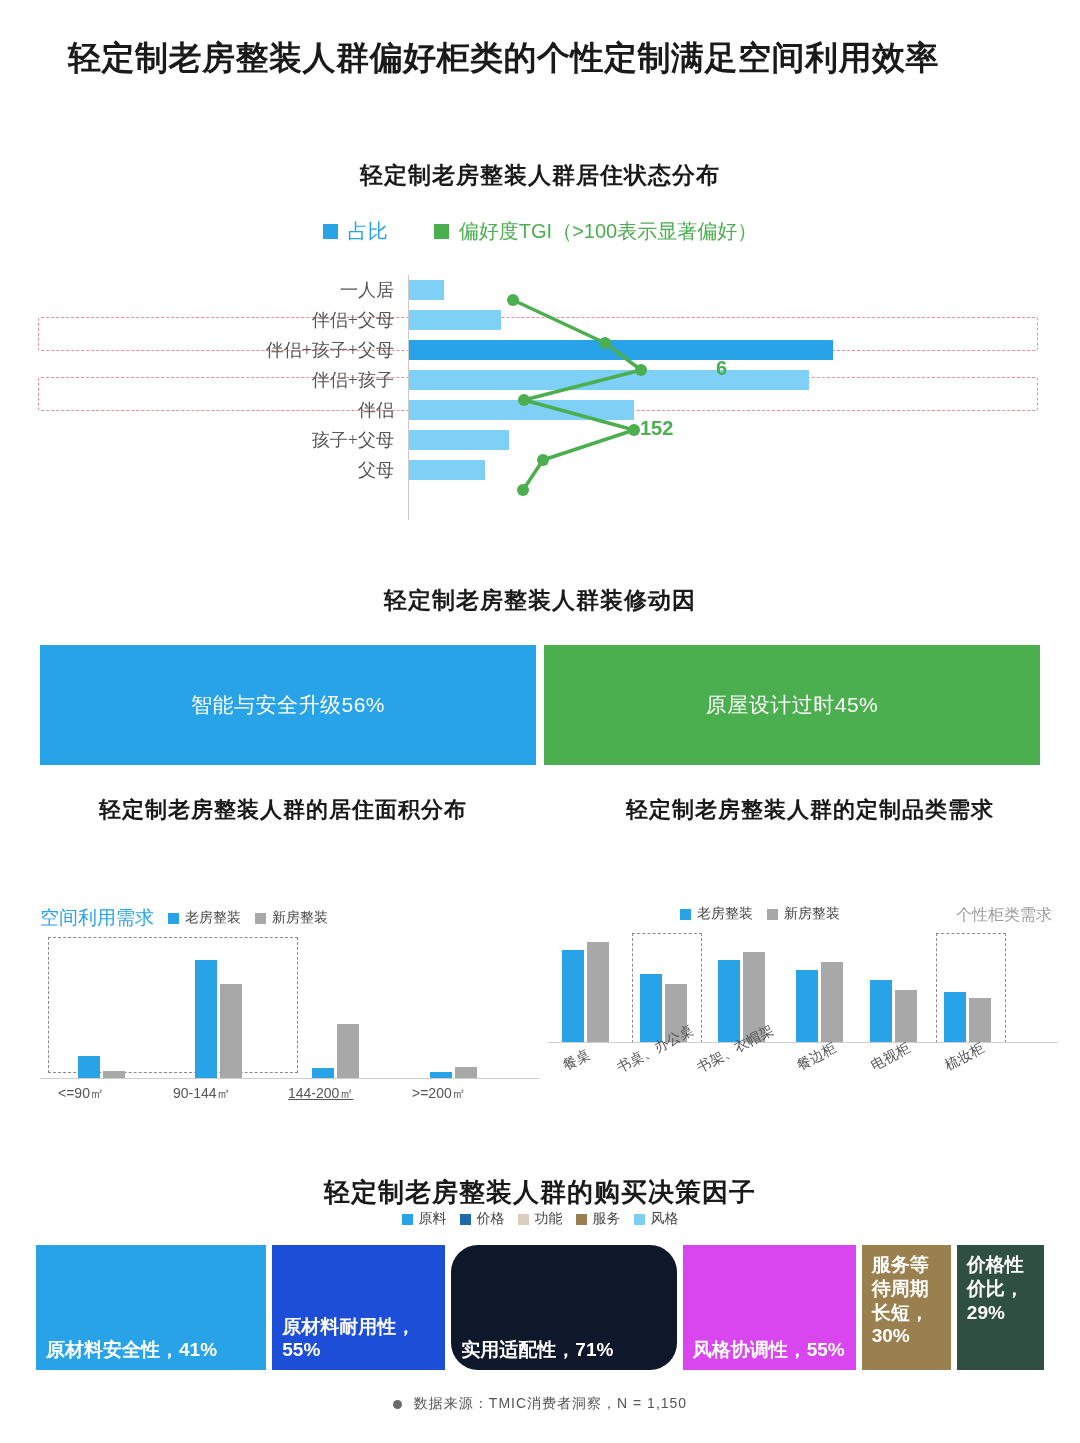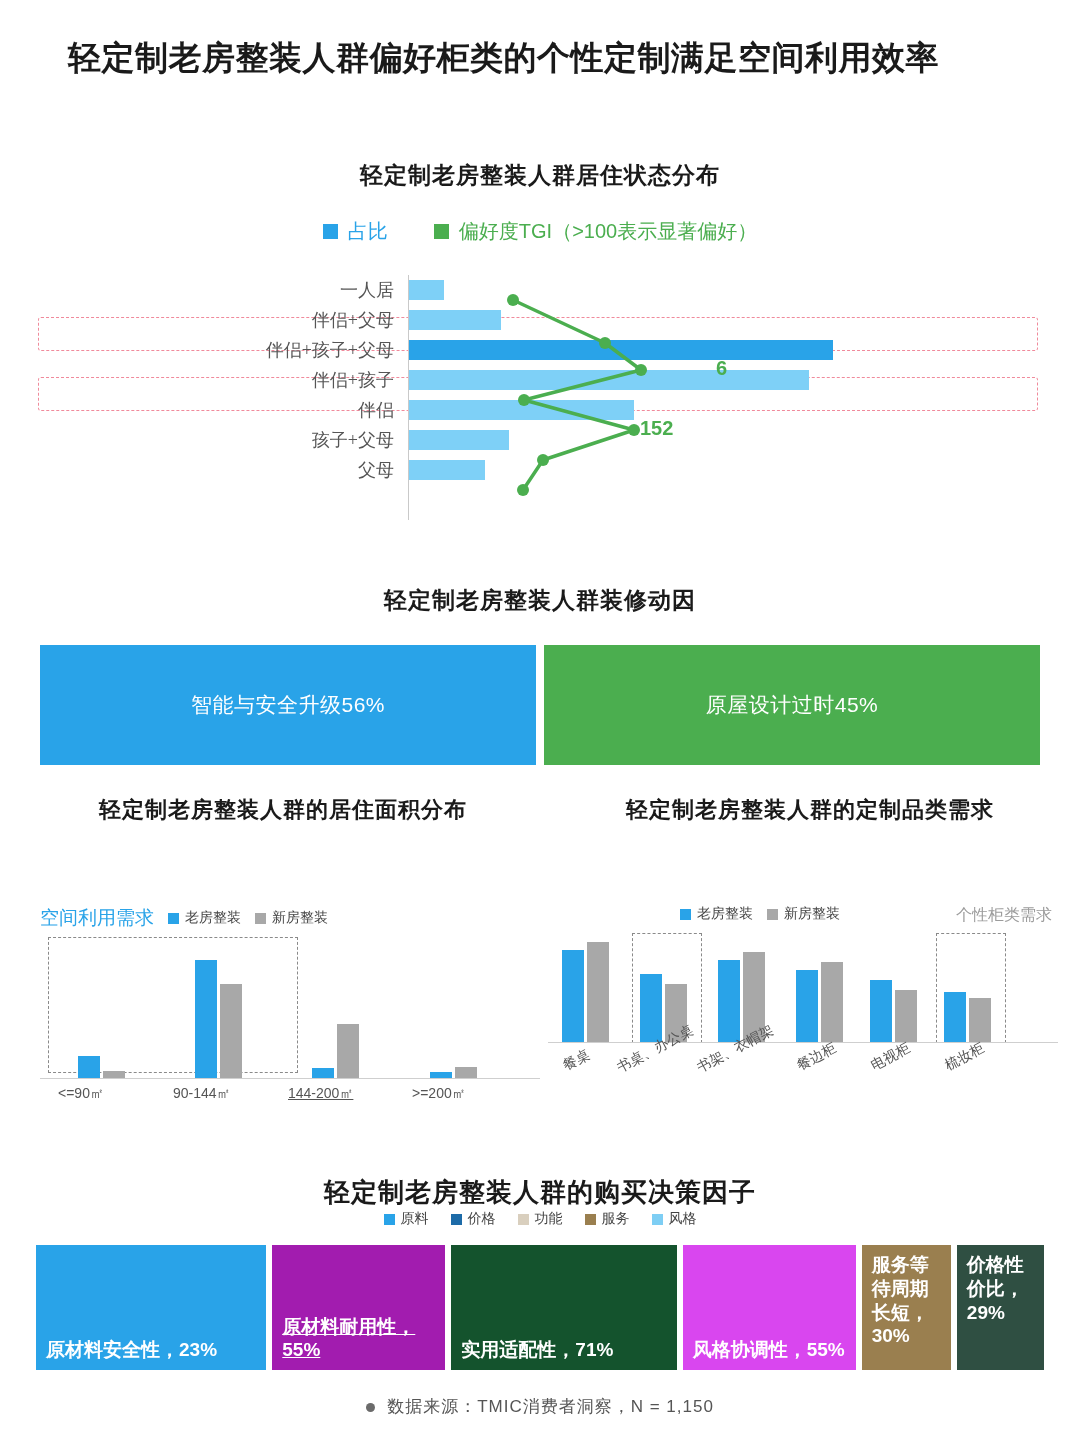--- a/index.html
+++ b/index.html
@@ -84,34 +84,34 @@
   .xlab{position:absolute;font-size:14px;color:#555;}
   .dashbox{position:absolute;border:1.4px dashed #8a8a8a;box-sizing:border-box;}
 
   
   .sec4-title{
     position:absolute;left:0;top:1175px;width:1080px;text-align:center;
     font-size:26px;font-weight:700;color:#1a1a1a;letter-spacing:1px;
   }
   .legend4{
     position:absolute;top:1210px;left:0;width:1080px;
-    display:flex;justify-content:center;align-items:center;gap:22px;font-size:15px;color:#444;
+    display:flex;justify-content:center;align-items:center;gap:13px;font-size:15px;color:#444;
   }
   .bars4{
     position:absolute;left:36px;top:1245px;width:1008px;height:125px;
     display:flex;gap:6px;
   }
   .cell4{
     position:relative;color:#ffffff;box-sizing:border-box;padding:8px 10px;
     display:flex;align-items:flex-end;
   }
   .cell4 span{font-size:19px;font-weight:700;line-height:1.25;}
   .footnote{
     position:absolute;left:0;top:1395px;width:1080px;text-align:center;
-    font-size:17px;color:#555;letter-spacing:1px;
+    font-size:14px;color:#555;letter-spacing:1px;
   }
   .fdot{display:inline-block;width:9px;height:9px;border-radius:50%;background:#6b6b6b;margin-right:12px;vertical-align:middle;}
 </style>
 </head>
 <body>
 
 <div class="page-title">轻定制老房整装人群偏好柜类的个性定制满足空间利用效率</div>
 
 <div class="sec1-title">轻定制老房整装人群居住状态分布</div>
 
@@ -298,26 +298,26 @@
     <span>服务</span>
   </span>
   <span class="mini-lg">
     <span class="mini-sq" style="background:#7ecef4"></span>
     <span>风格</span>
   </span>
 </div>
 
 <div class="bars4">
   <div class="cell4" style="background:#29a3e8;width:233px;">
-    <span>原材料安全性，23%</span>
-  </div>
-  <div class="cell4" style="background:#a21caf;width:175px;text-decoration:underline;">
+    <span>原材料安全性，41%</span>
+  </div>
+  <div class="cell4" style="background:#1d4ed8;width:175px;">
     <span>原材料耐用性，55%</span>
   </div>
-  <div class="cell4" style="background:#14532d;width:228px;">
+  <div class="cell4" style="background:#0f172a;width:228px;border-radius:27px;">
     <span>实用适配性，71%</span>
   </div>
   <div class="cell4" style="background:#d946ef;width:175px;">
     <span>风格协调性，55%</span>
   </div>
   <div class="cell4" style="background:#9a7f4f;width:90px;align-items:flex-start;">
     <span>服务等待周期长短，30%</span>
   </div>
   <div class="cell4" style="background:#2f4f42;width:88px;align-items:flex-start;">
     <span>价格性价比，29%</span>

